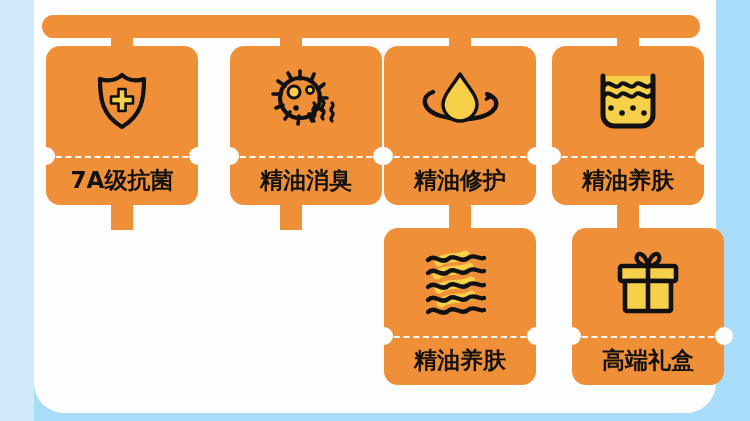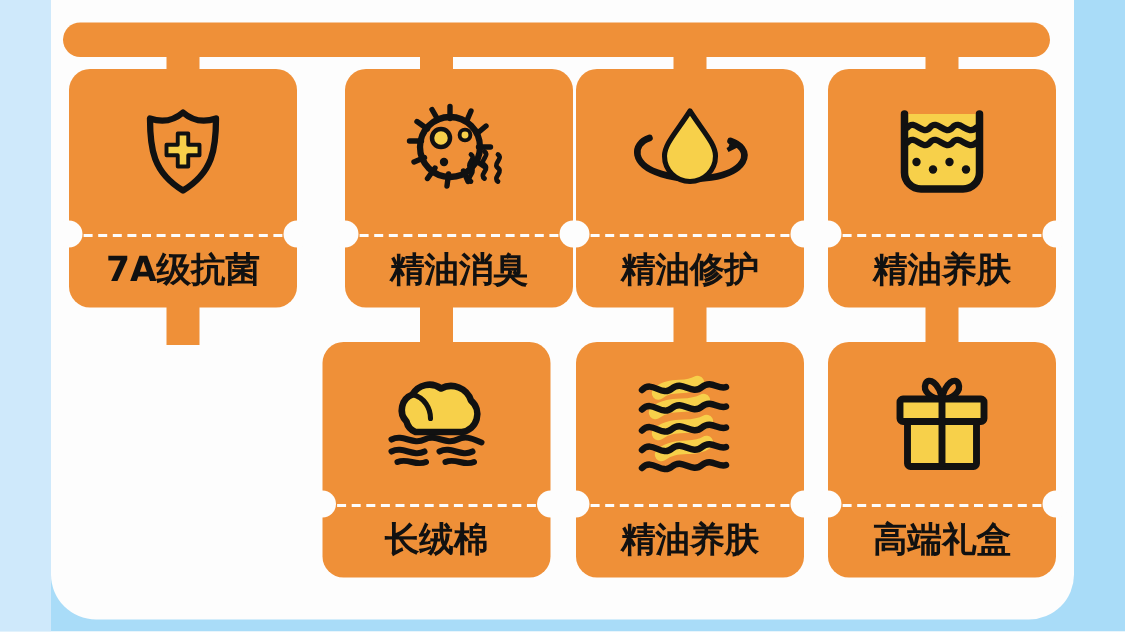--- a/index.html
+++ b/index.html
@@ -207,43 +207,20 @@
       </div>
       <div class="perf"></div>
       <div class="notch notch-l"></div>
       <div class="notch notch-r"></div>
       <div class="label-zone">
         <span class="label">精油养肤</span>
       </div>
     </div>
 
 
-    <div class="ticket ticket-row2 row2" style="left:215px;">
-      <div class="icon-zone">
-        <span>
-          <svg class="icon-svg" width="76" height="62" viewBox="0 0 76 62">
-            <path d="M18 30 a11 11 0 0 1 4 -18 a13 13 0 0 1 19 -4 a14 14 0 0 1 20 8 a12 12 0 0 1 -6 21 H24 a10 10 0 0 1 -6 -7 Z" fill="#f7d04a" stroke="#111111" stroke-width="4.4" stroke-linejoin="round"></path>
-            <path d="M22 12 c8 2 12 9 12 16" fill="none" stroke="#111111" stroke-width="3.4" stroke-linecap="round"></path>
-            <g fill="none" stroke="#111111" stroke-width="4" stroke-linecap="round">
-              <path d="M8 42 c8 -4 14 4 22 0 c8 -4 14 4 22 0 c6 -3 11 0 16 2"></path>
-              <path d="M8 50 c8 -4 14 4 22 0"></path>
-              <path d="M40 50 c8 -4 14 4 22 0"></path>
-              <path d="M12 57 c7 -3 12 3 19 0"></path>
-              <path d="M44 57 c7 -3 12 3 19 0"></path>
-            </g>
-          </svg>
-        </span>
-      </div>
-      <div class="perf"></div>
-      <div class="notch notch-l"></div>
-      <div class="notch notch-r"></div>
-      <div class="label-zone">
-        <span class="label">长绒棉</span>
-      </div>
-    </div>
 
     <div class="ticket ticket-row2 row2" style="left:384px;">
       <div class="icon-zone">
         <span>
           <svg class="icon-svg" width="74" height="68" viewBox="0 0 74 68">
             <g fill="none" stroke="#f7d04a" stroke-width="9" stroke-linecap="round">
               <path d="M16 14 c8 -7 18 -2 26 -7"></path>
               <path d="M14 27 c10 -8 22 -2 32 -8"></path>
               <path d="M16 41 c10 -8 22 -2 32 -8"></path>
               <path d="M18 55 c10 -8 22 -2 30 -8"></path>
@@ -259,21 +236,21 @@
         </span>
       </div>
       <div class="perf"></div>
       <div class="notch notch-l"></div>
       <div class="notch notch-r"></div>
       <div class="label-zone">
         <span class="label">精油养肤</span>
       </div>
     </div>
 
-    <div class="ticket ticket-row2 row2" style="left:552px;">
+    <div class="ticket ticket-row2 row2" style="left:572px;">
       <div class="icon-zone">
         <span>
           <svg class="icon-svg" width="70" height="66" viewBox="0 0 70 66">
             <path d="M35 17 C28 17 22 12 24 7 C26 2 33 6 35 17 Z" fill="none" stroke="#111111" stroke-width="4.2" stroke-linejoin="round"></path>
             <path d="M35 17 C42 17 48 12 46 7 C44 2 37 6 35 17 Z" fill="none" stroke="#111111" stroke-width="4.2" stroke-linejoin="round"></path>
             <rect x="7" y="17" width="56" height="15" rx="2" fill="#f7d04a" stroke="#111111" stroke-width="4.6"></rect>
             <rect x="12" y="32" width="46" height="30" rx="2" fill="#f7d04a" stroke="#111111" stroke-width="4.6"></rect>
             <line x1="35" y1="17" x2="35" y2="62" stroke="#111111" stroke-width="4.6"></line>
           </svg>
         </span>

